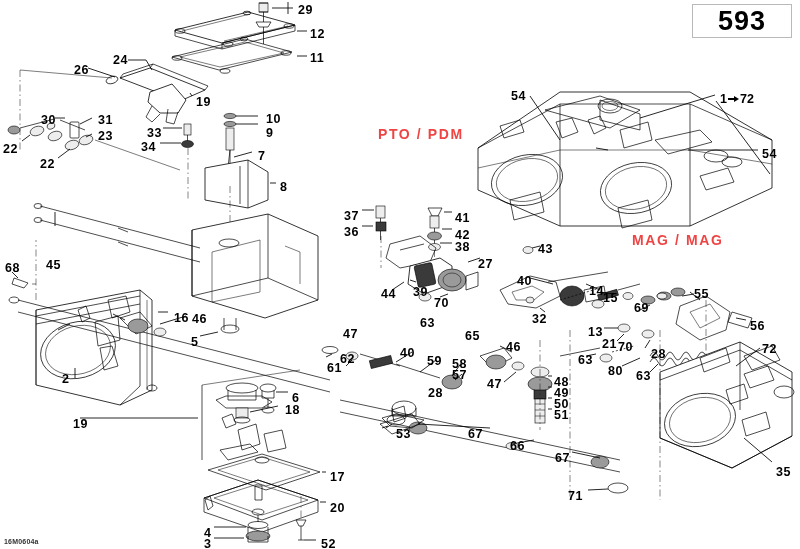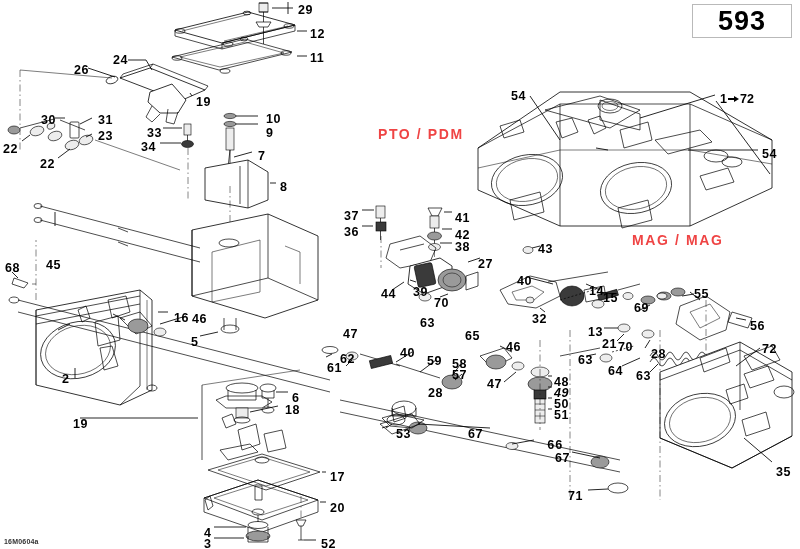--- a/index.html
+++ b/index.html
@@ -563,40 +563,40 @@
       <div class="callout" style="left: 618px; top: 341px;">70</div>
       <div class="callout" style="left: 651px; top: 348px;">28</div>
       <div class="callout" style="left: 750px; top: 320px;">56</div>
       <div class="callout" style="left: 762px; top: 343px;">72</div>
       <div class="callout" style="left: 192px; top: 313px;">46</div>
       <div class="callout" style="left: 343px; top: 328px;">47</div>
       <div class="callout" style="left: 420px; top: 317px;">63</div>
       <div class="callout" style="left: 465px; top: 330px;">65</div>
       <div class="callout" style="left: 506px; top: 341px;">46</div>
       <div class="callout" style="left: 578px; top: 354px;">63</div>
-      <div class="callout" style="left: 608px; top: 365px;">64</div>
+      <div class="callout" style="left: 608px; top: 365px;">80</div>
       <div class="callout" style="left: 636px; top: 370px;">63</div>
       <div class="callout" style="left: 308px; top: 353px; margin-left: 32px;">62</div>
       <div class="callout" style="left: 327px; top: 362px;">61</div>
       <div class="callout" style="left: 400px; top: 347px;">40</div>
       <div class="callout" style="left: 427px; top: 355px;">59</div>
       <div class="callout" style="left: 452px; top: 358px;">58</div>
       <div class="callout" style="left: 452px; top: 369px;">57</div>
       <div class="callout" style="left: 487px; top: 378px;">47</div>
       <div class="callout" style="left: 554px; top: 376px;">48</div>
-      <div class="callout" style="left: 554px; top: 387px; font-style: italic;">49</div>
+      <div class="callout" style="left: 554px; top: 387px;">49</div>
       <div class="callout" style="left: 554px; top: 398px;">50</div>
       <div class="callout" style="left: 554px; top: 409px;">51</div>
       <div class="callout" style="left: 428px; top: 387px;">28</div>
       <div class="callout" style="left: 292px; top: 392px;">6</div>
       <div class="callout" style="left: 285px; top: 404px;">18</div>
       <div class="callout" style="left: 61px; top: 418px; margin-left: 12px;">19</div>
       <div class="callout" style="left: 372px; top: 428px; margin-left: 24px;">53</div>
       <div class="callout" style="left: 468px; top: 428px;">67</div>
-      <div class="callout" style="left: 547px; top: 440px; font-family: Liberation Mono, monospace;">66</div>
+      <div class="callout" style="left: 510px; top: 440px;">66</div>
       <div class="callout" style="left: 555px; top: 452px;">67</div>
       <div class="callout" style="left: 330px; top: 471px;">17</div>
       <div class="callout" style="left: 330px; top: 502px;">20</div>
       <div class="callout" style="left: 204px; top: 527px;">4</div>
       <div class="callout" style="left: 204px; top: 538px;">3</div>
       <div class="callout" style="left: 321px; top: 538px;">52</div>
       <div class="callout" style="left: 568px; top: 490px;">71</div>
       <div class="callout" style="left: 776px; top: 466px;">35</div>
     </div>
 

